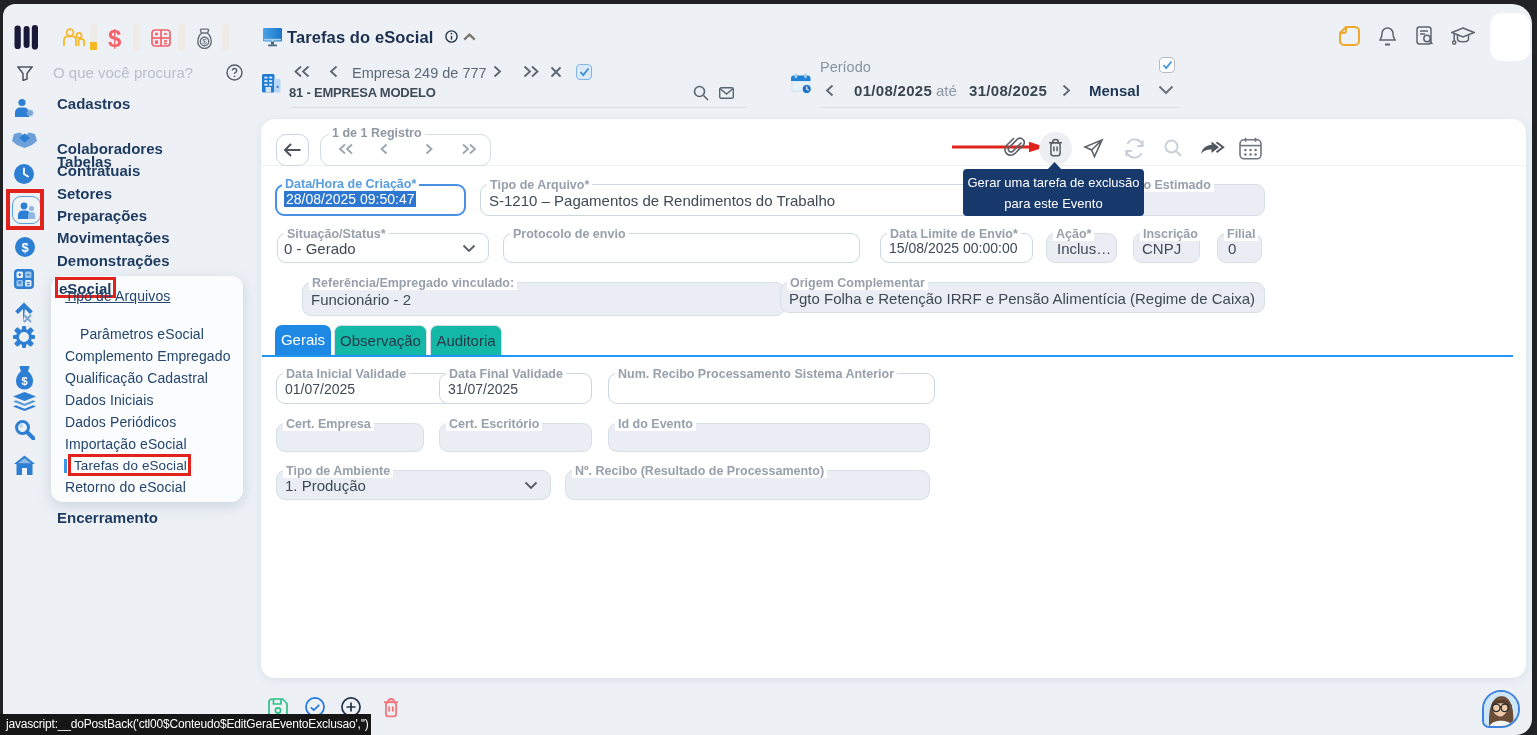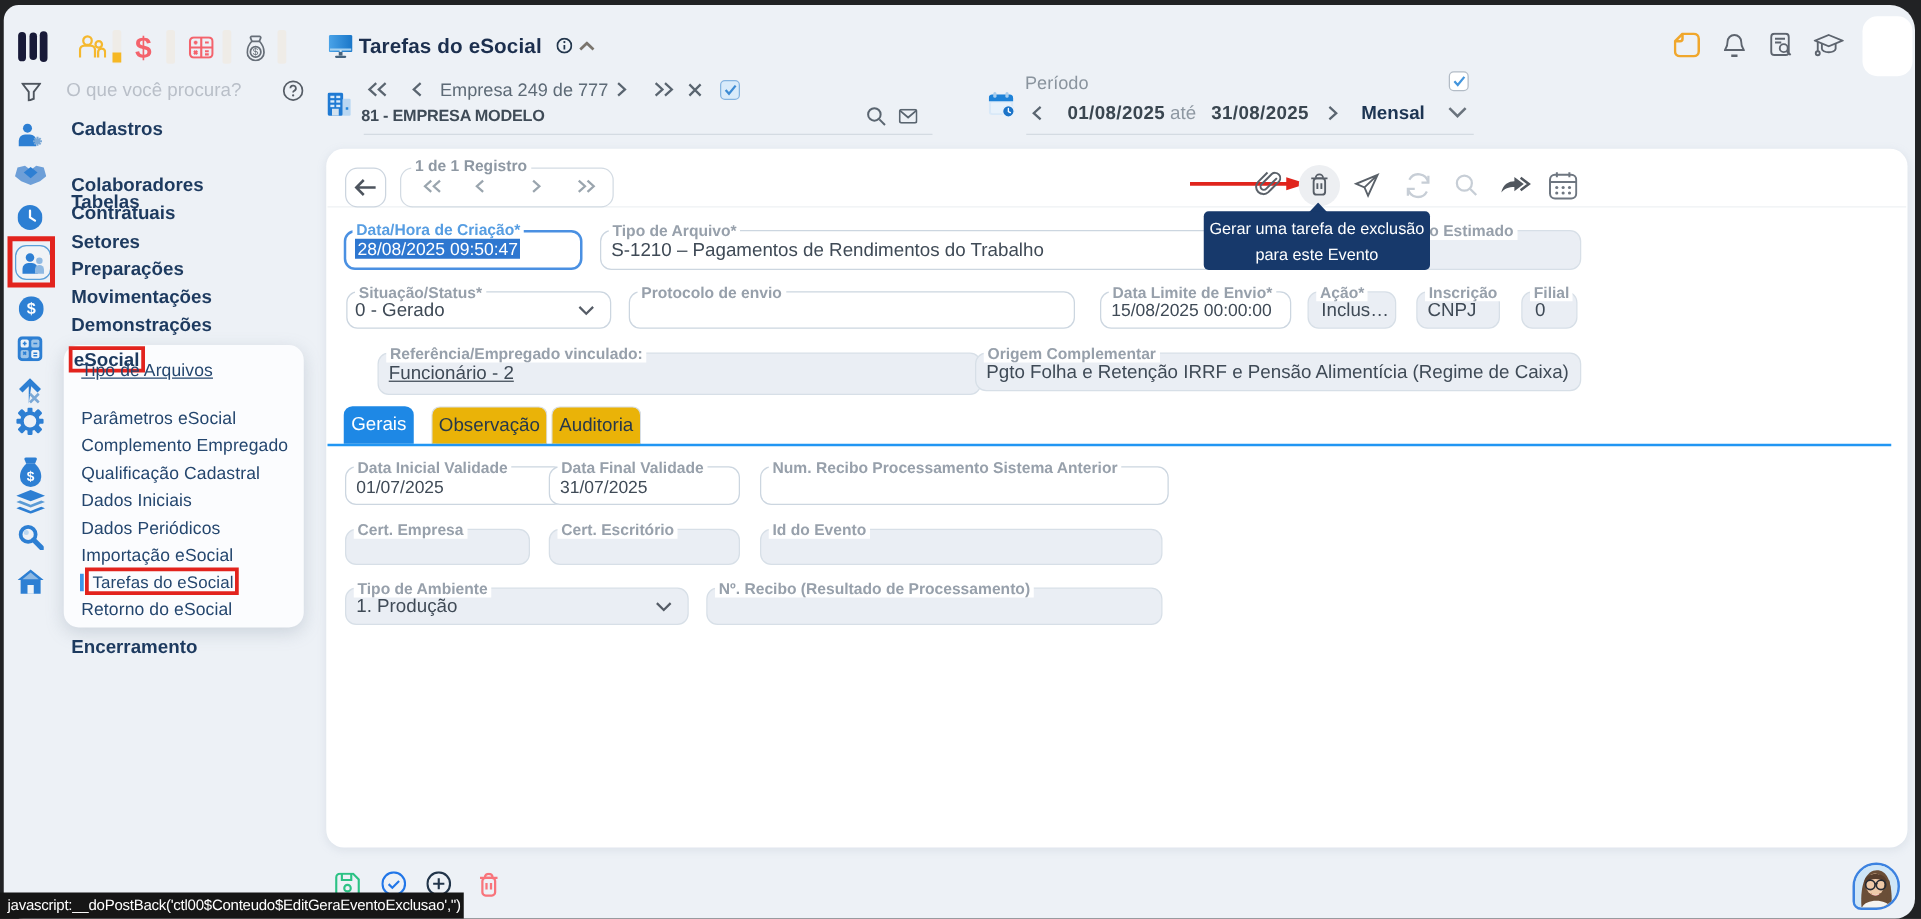--- a/index.html
+++ b/index.html
@@ -10,21 +10,21 @@
 .ic{position:absolute;}
 .sep{position:absolute;width:7px;height:27px;background:#efece7;border-radius:2px;}
 .menu{position:absolute;left:57px;font-size:15px;font-weight:bold;color:#1d3a5f;white-space:nowrap;}
 .sub{position:absolute;left:65px;font-size:14px;font-weight:400;color:#24466e;white-space:nowrap;letter-spacing:.1px;}
 .redbox{position:absolute;border:3px solid #e2231d;}
 .fld{position:absolute;background:#fff;border:1px solid #ccd6e0;border-radius:9px;}
 .fld.dis{background:#eaeef4;border-color:#d7dfe7;}
 .lb{position:absolute;top:-7px;left:6px;background:#fff;padding:0 3px;font-size:12.5px;font-weight:bold;color:#97a0ab;white-space:nowrap;line-height:14px;}
 .vl{position:absolute;left:10px;top:50%;transform:translateY(-50%);font-size:15px;color:#3f4a56;white-space:nowrap;}
 .tab{position:absolute;top:325px;height:30px;line-height:30px;text-align:center;font-size:15px;border-radius:7px 7px 0 0;}
-.tabi{background:#eab308;border:1px solid #d8dee5;border-bottom:none;color:#27384a;margin-left:11px;}
+.tabi{background:#14b8a6;border:1px solid #d8dee5;border-bottom:none;color:#27384a;}
 </style>
 </head>
 <body>
 <div id="stage">
 <div id="app"></div>
 
 
 <svg class="ic" style="left:14px;top:24px" width="25" height="26" viewBox="0 0 25 26">
 <rect x="0.5" y="1.5" width="6.3" height="23.5" rx="3.1" fill="#181a38"></rect>
 <rect x="9.6" y="2" width="6" height="22" rx="3" fill="#181a38"></rect>
@@ -185,21 +185,21 @@
 <div class="menu" style="top:140px;">Colaboradores</div>
 <div class="menu" style="top:162px;">Contratuais</div>
 <div class="menu" style="top:185px;">Setores</div>
 <div class="menu" style="top:207px;">Preparações</div>
 <div class="menu" style="top:229px;">Movimentações</div>
 <div class="menu" style="top:252px;">Demonstrações</div>
 <div class="abs" style="left:51px;top:276px;width:192px;height:226px;background:#fbfcfe;border-radius:12px;box-shadow:0 4px 14px rgba(120,135,155,.28);"></div>
 <div class="menu" style="left:59px;top:280px;">eSocial</div>
 <div class="redbox" style="left:55px;top:277px;width:61px;height:21px;"></div>
 <div class="sub" style="top:288px;text-decoration:underline;">Tipo de Arquivos</div>
-<div class="sub" style="top:326px;">Parâmetros eSocial</div>
+<div class="sub" style="top:326px;margin-left:15px;">Parâmetros eSocial</div>
 <div class="sub" style="top:348px;">Complemento Empregado</div>
 <div class="sub" style="top:370px;">Qualificação Cadastral</div>
 <div class="sub" style="top:392px;">Dados Iniciais</div>
 <div class="sub" style="top:414px;">Dados Periódicos</div>
 <div class="sub" style="top:436px;">Importação eSocial</div>
 <div class="abs" style="left:64px;top:459px;width:3px;height:14px;background:#3d96e8;"></div>
 <div class="sub" style="left:74px;top:458px;font-size:13.5px;">Tarefas do eSocial</div>
 <div class="redbox" style="left:68px;top:454px;width:123px;height:22px;"></div>
 <div class="sub" style="top:479px;">Retorno do eSocial</div>
 <div class="menu" style="top:509px;">Encerramento</div>
@@ -401,21 +401,21 @@
       <span class="lb">Inscrição</span>
       <span class="vl" style="left:8px;">CNPJ</span>
     </div>
 <div class="fld dis" style="left:1217px;top:233px;width:45px;height:30px;">
       <span class="lb">Filial</span>
       <span class="vl">0</span>
     </div>
 
 <div class="fld dis" style="left:281px;top:282px;width:483px;height:34px;margin-left:21px;">
       <span class="lb">Referência/Empregado vinculado:</span>
-      <span class="vl" style="left:8px;text-decoration:underline;">Funcionário - 2</span>
+      <span class="vl" style="left:8px;">Funcionário - 2</span>
     </div>
 <div class="fld dis" style="left:780px;top:282px;width:485px;height:31px;">
       <span class="lb">Origem Complementar</span>
       <span class="vl" style="left:8px;">Pgto Folha e Retenção IRRF e Pensão Alimentícia (Regime de Caixa)</span>
     </div>
 
 <div class="tab" style="left:275px;width:56px;background:#1e88e5;color:#fff;">Gerais</div>
 <div class="tab tabi" style="left:334px;width:93px;">Observação</div>
 <div class="tab tabi" style="left:430px;width:72px;">Auditoria</div>
 <div class="abs" style="left:262px;top:355px;width:1251px;height:2px;background:#2196f3;"></div>

